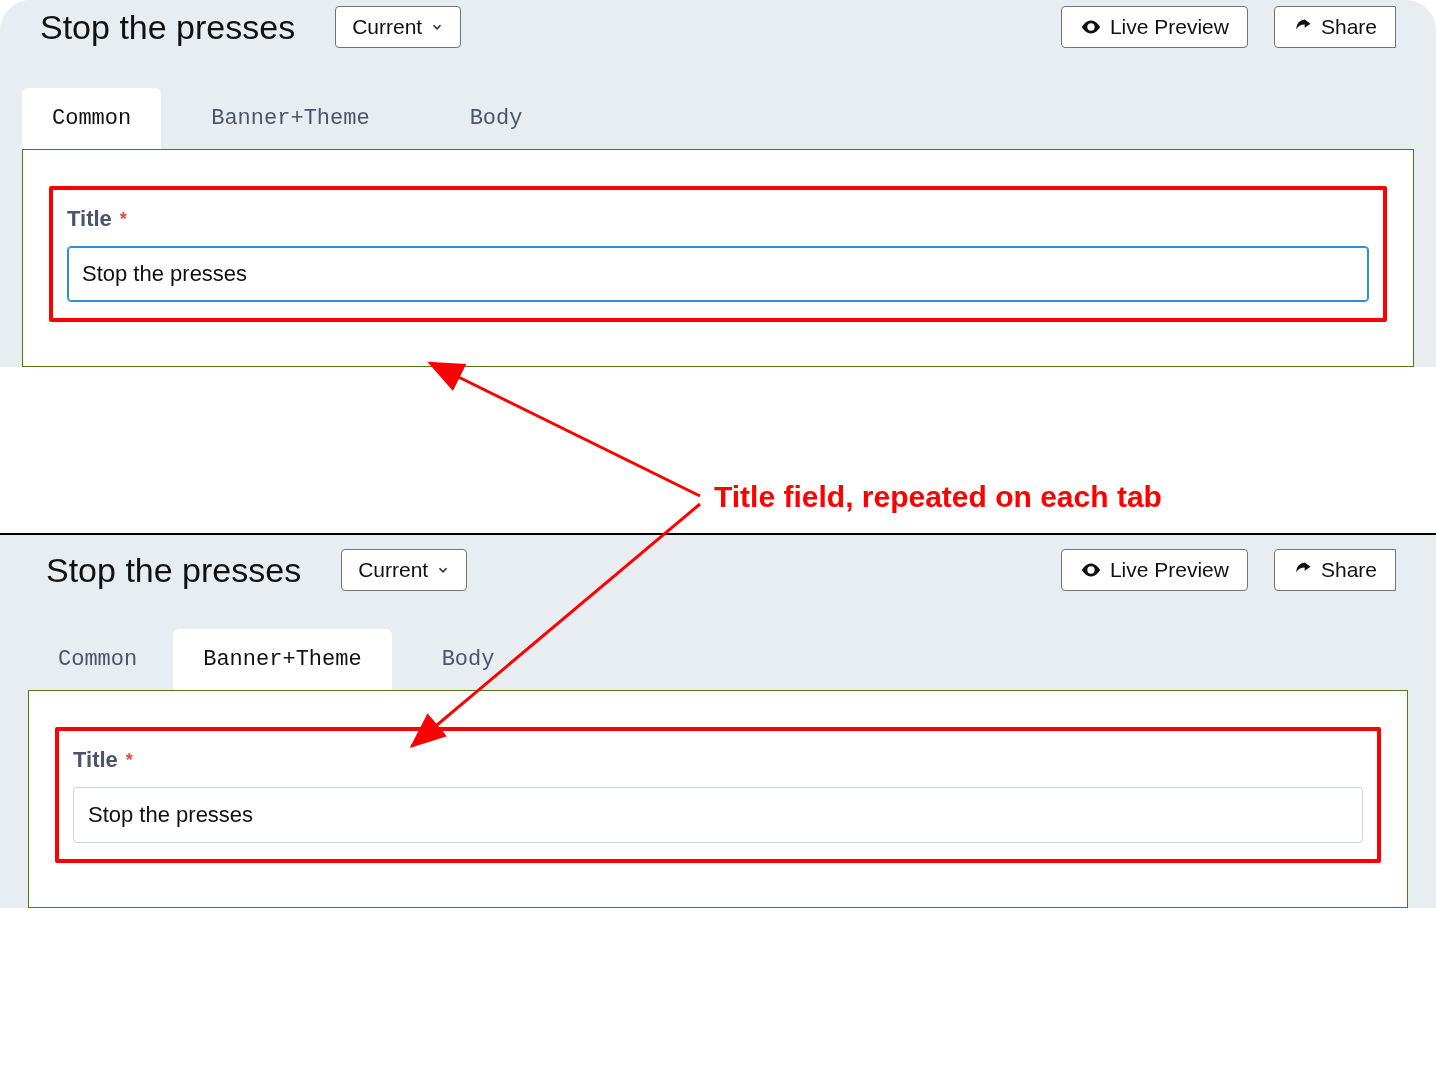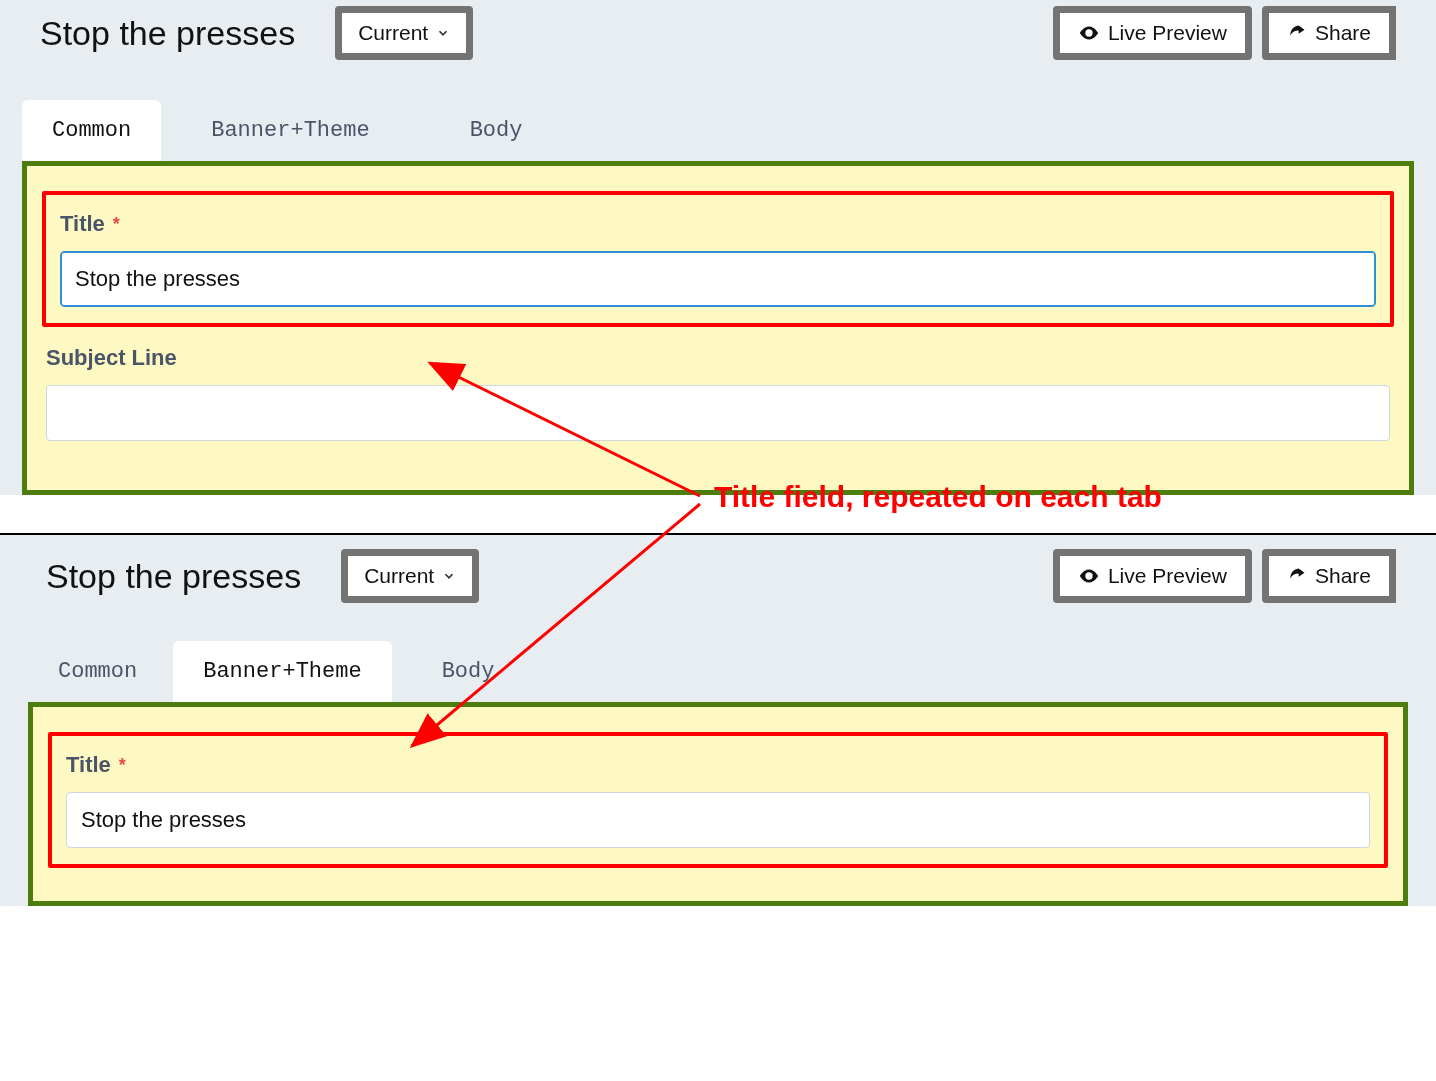--- a/index.html
+++ b/index.html
@@ -1,49 +1,49 @@
 <!DOCTYPE html>
 <html><head>
 <meta charset="utf-8">
 <style>
   * { box-sizing: border-box; margin: 0; padding: 0; }
   html, body { width: 1436px; height: 1081px; font-family: -apple-system, BlinkMacSystemFont, "Segoe UI", Helvetica, Arial, sans-serif; background: #fff; }
-  .wrap { position: relative; width: 1436px; height: 1081px; overflow: hidden; }
+  .wrap { position: relative; width: 1436px; height: 1081px; overflow: hidden; border-radius: 31px; }
 
   
   .editor {
     position: absolute;
     background: #e8edf2;
   }
   .hdr {
     display: flex;
     align-items: center;
     padding: 6px 40px 12px 40px;
     background: #e8edf2;
   }
   .hdr-title {
     font-size: 34px;
     font-weight: 400;
     color: #111;
     margin-right: 40px;
   }
   .btn {
     background: #fff;
-    border: 7px solid #737373;
+    border: 1px solid #737373;
     border-radius: 4px;
     padding: 8px 16px;
     font-size: 21px;
     color: #111;
     display: inline-flex;
     align-items: center;
     gap: 8px;
     cursor: pointer;
   }
   .btn .chev { font-size: 14px; color: #444; }
-  .hdr-actions { margin-left: auto; display: flex; gap: 10px; }
+  .hdr-actions { margin-left: auto; display: flex; gap: 26px; }
   .hdr-actions .btn { padding: 8px 18px; }
   .icon { display: inline-flex; }
 
   .tabs {
     display: flex;
     gap: 0;
     padding-left: 22px;
     align-items: flex-end;
     background: #e8edf2;
     font-family: Liberation Mono, monospace;
@@ -56,23 +56,23 @@
   }
   .tab.active {
     background: #fff;
     color: #111;
     border-top-left-radius: 6px;
     border-top-right-radius: 6px;
   }
 
   .panel {
     margin: 0 22px;
-    background: #fef9c3;
-    border: 5px solid #4d7c0f;
-    padding: 1px;
+    background: #ffffff;
+    border: 1px solid #4d7c0f;
+    padding: 12px;
   }
 
   .form-pad { padding: 24px 0 24px 0; }
   .field-group { margin: 0 18px 24px 18px; }
   .field-label {
     font-size: 22px;
     font-weight: 600;
     color: #4a5568;
     margin-bottom: 14px;
     display: flex;
@@ -164,26 +164,20 @@
         <div class="hl-box">
           <div class="field-group" style="margin:0;">
             <div class="field-label">
               <span>Title</span>
               <span class="req">*</span>
             </div>
             <input class="text-input focused" value="Stop the presses" style="">
           </div>
         </div>
 
-        <div class="field-group" style="margin-top:18px;">
-          <div class="field-label">
-            <span>Subject Line</span>
-          </div>
-          <input class="text-input" value="" style="">
-        </div>
       </div>
     </div>
   </div>
 
   <div class="editor" style="left:0; top:533px; width:1436px; border-top:2px solid #000;">
     <div class="hdr" style="padding-top:14px; padding-left:46px;">
       <div class="hdr-title">Stop the presses</div>
       <button class="btn">
         <span>Current</span>
         <span class="chev icon">

